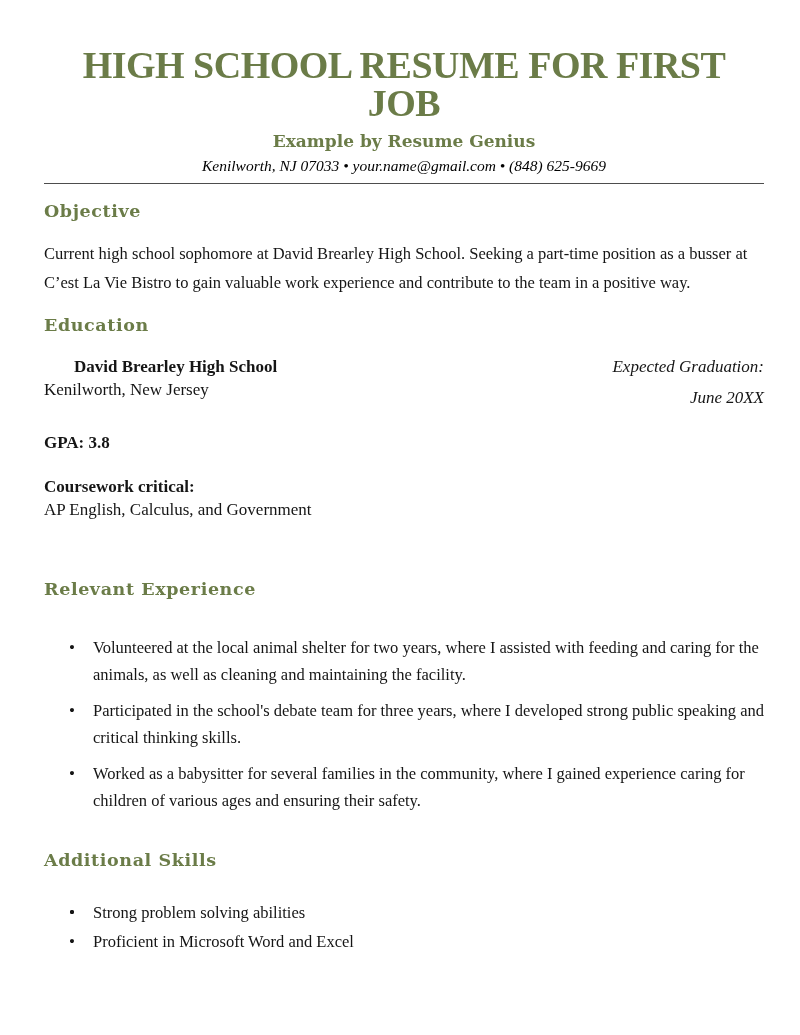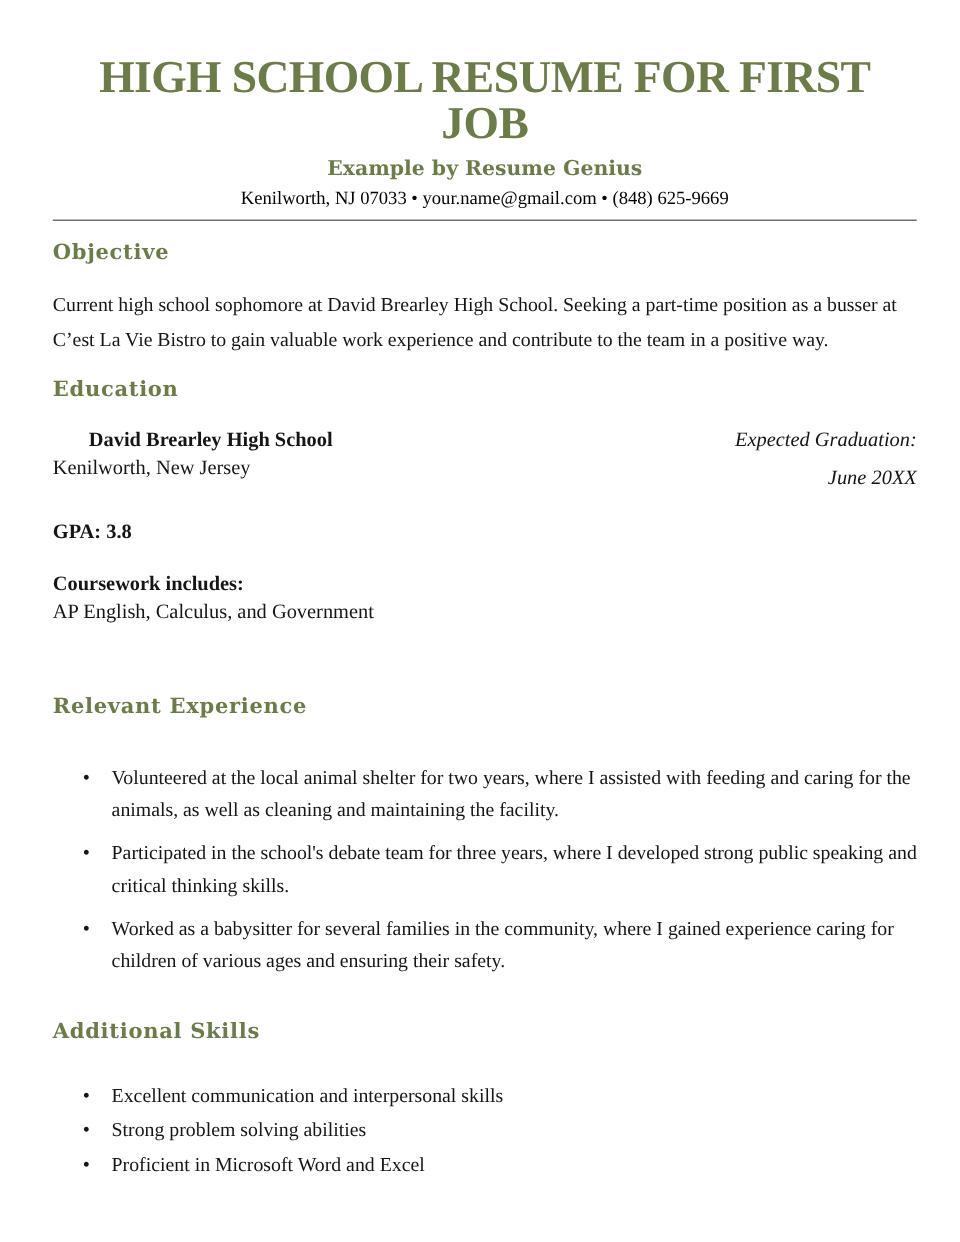--- a/index.html
+++ b/index.html
@@ -37,20 +37,21 @@
     line-height:20px;
     text-align:center;
     color:var(--accent);
   }
   .contact{
     margin-top:5px;
     font-size:15.5px;
     line-height:19px;
     text-align:center;
     color:#000;
+    font-style:italic;
   }
   .header-rule{
     border:none;
     border-top:1px solid var(--rule);
     margin:8px 0 0 0;
   }
 
   
   h2.sec{
     margin:0;
@@ -146,21 +147,21 @@
       <div class="edu-left">
         <div class="school">David Brearley High School</div>
         <div class="loc">Kenilworth, New Jersey</div>
       </div>
       <div class="edu-right">
         <div class="grad-label">Expected Graduation:</div>
         <div class="grad-date">June 20XX</div>
       </div>
     </div>
     <div class="gpa">GPA: 3.8</div>
-    <div class="coursework-label">Coursework includes:</div>
+    <div class="coursework-label">Coursework critical:</div>
     <div class="coursework">AP English, Calculus, and Government</div>
   </section>
 
   <section class="sec-experience">
     <h2 class="sec">Relevant Experience</h2>
     <ul class="blist">
       <li>
         <span class="blt"></span>
         <span>Volunteered at the local animal shelter for two years, where I assisted with feeding and caring for the animals, as well as cleaning and maintaining the facility.</span>
       </li>
@@ -173,21 +174,20 @@
         <span>Worked as a babysitter for several families in the community, where I gained experience caring for children of various ages and ensuring their safety.</span>
       </li>
     </ul>
   </section>
 
   <section class="sec-skills">
     <h2 class="sec">Additional Skills</h2>
     <ul class="slist">
       <li>
         <span class="blt"></span>
-        <span>Excellent communication and interpersonal skills</span>
       </li>
       <li>
         <span class="blt"></span>
         <span>Strong problem solving abilities</span>
       </li>
       <li>
         <span class="blt"></span>
         <span>Proficient in Microsoft Word and Excel</span>
       </li>
     </ul>

